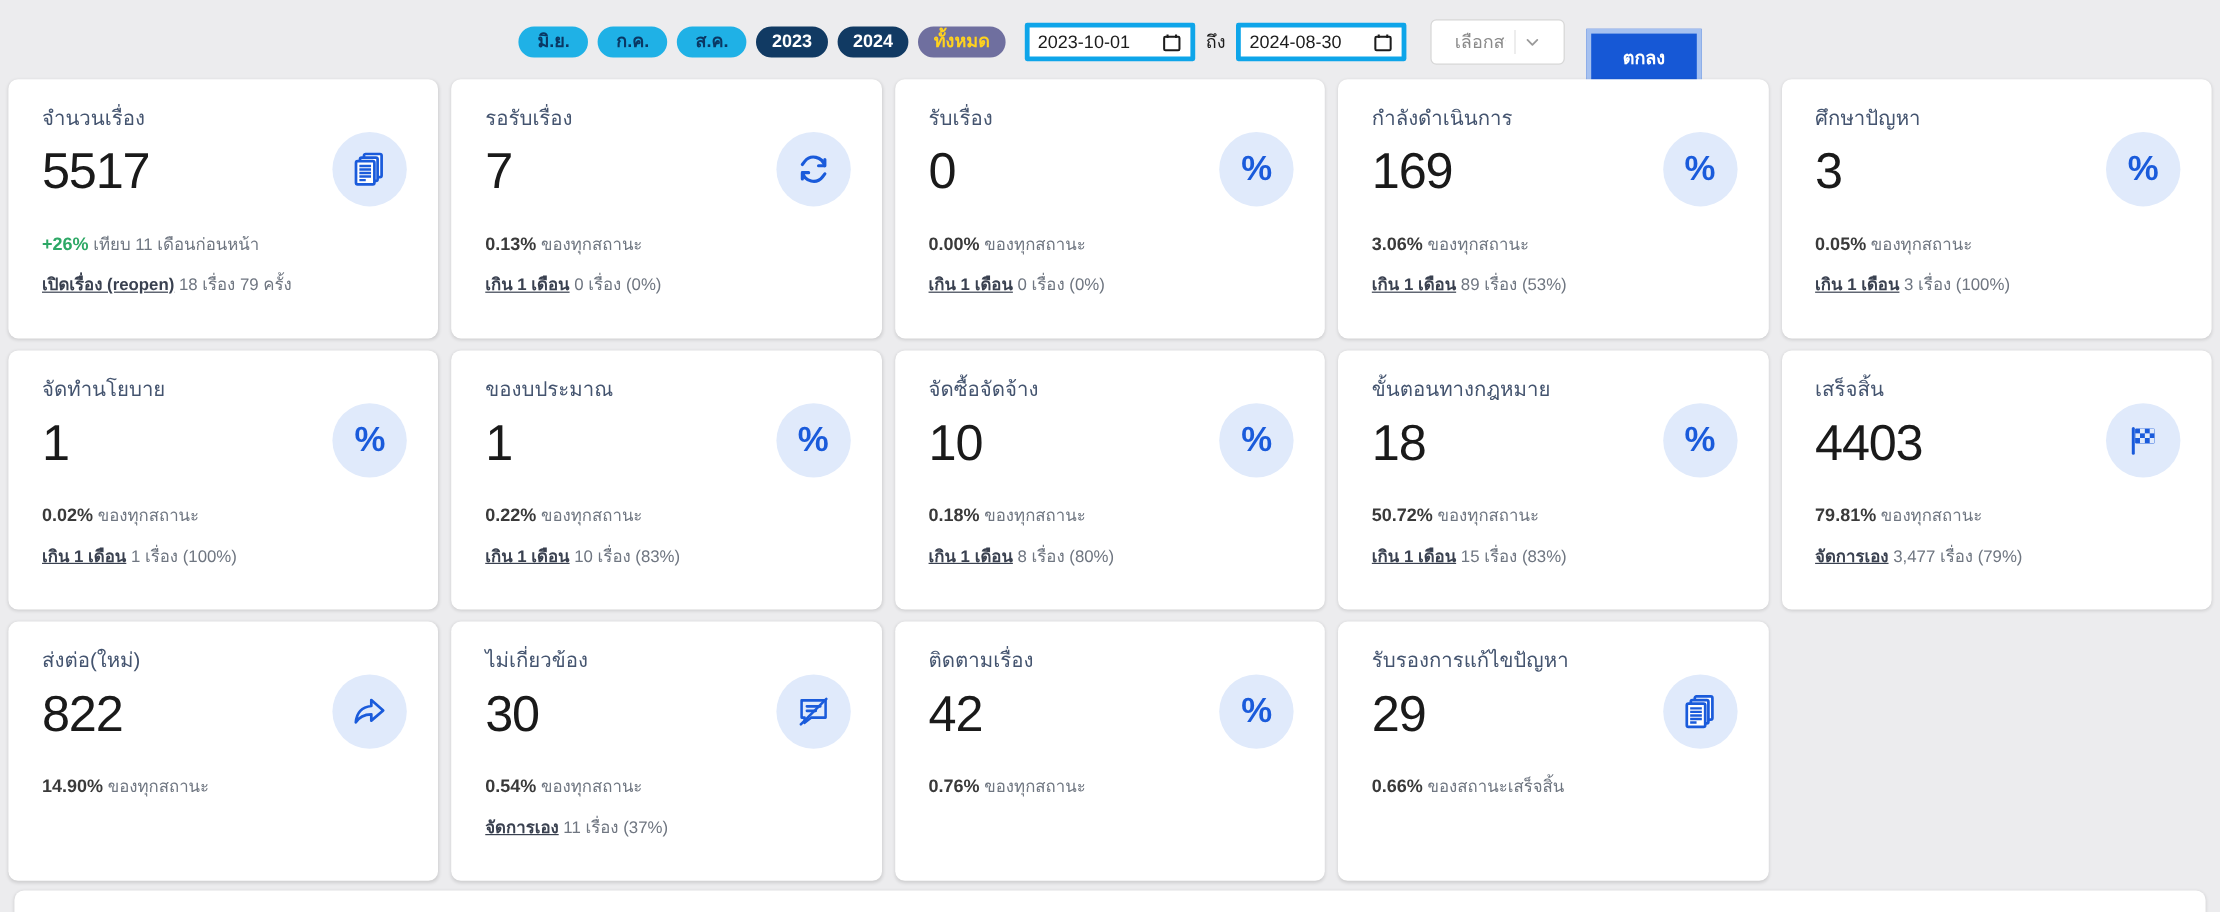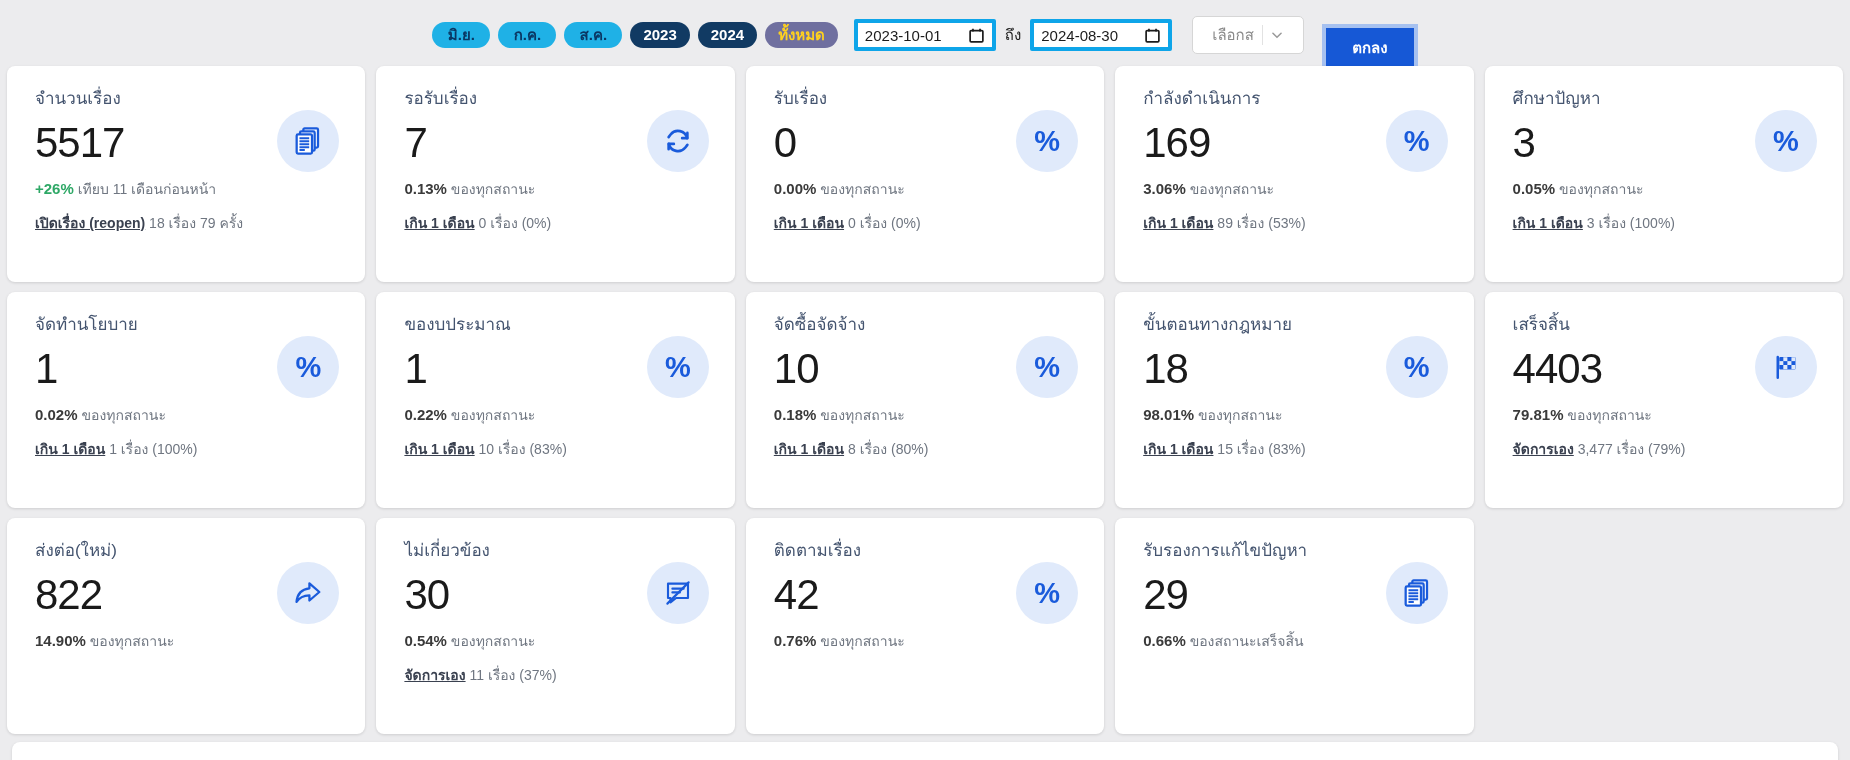--- a/index.html
+++ b/index.html
@@ -89,21 +89,21 @@
     margin-top:9px;letter-spacing:-1px;line-height:1.1;
   }
   .icon-circle{
     position:absolute;top:44px;right:26px;
     width:62px;height:62px;border-radius:50%;
     background:var(--icon_circle_bg);
     display:flex;align-items:center;justify-content:center;
     color:var(--icon_blue);
   }
   .icon-circle .pct{font-size:29px;font-weight:700;color:var(--icon_blue)}
-  .line1{margin-top:12px;font-size:14px;color:var(--sub_gray)}
+  .line1{margin-top:26px;font-size:14px;color:var(--sub_gray)}
   .line2{margin-top:12px;font-size:14px;color:var(--sub_gray)}
   .l1v{color:var(--sub_dark);font-weight:700;font-size:15px}
   .l1v.green{color:var(--green)}
   .l2l{
     color:var(--link_dark);font-weight:700;
     text-decoration:underline;cursor:pointer;
   }
   
   .bottom-strip{
     margin:8px 12px 0;
@@ -291,21 +291,21 @@
       <span class="l2t">8 เรื่อง (80%)</span>
     </div>
   </div>
     <div class="card">
     <div class="card-title">ขั้นตอนทางกฎหมาย</div>
     <div class="card-value">18</div>
     <div class="icon-circle">
         <span class="pct">%</span>
       </div>
     <div class="line1">
-      <span class="l1v">98.01%</span>
+      <span class="l1v">50.72%</span>
       <span class="l1t">ของทุกสถานะ</span>
     </div>
     <div class="line2">
       <a class="l2l">เกิน 1 เดือน</a>
       <span class="l2t">15 เรื่อง (83%)</span>
     </div>
   </div>
     <div class="card">
     <div class="card-title">เสร็จสิ้น</div>
     <div class="card-value">4403</div>

